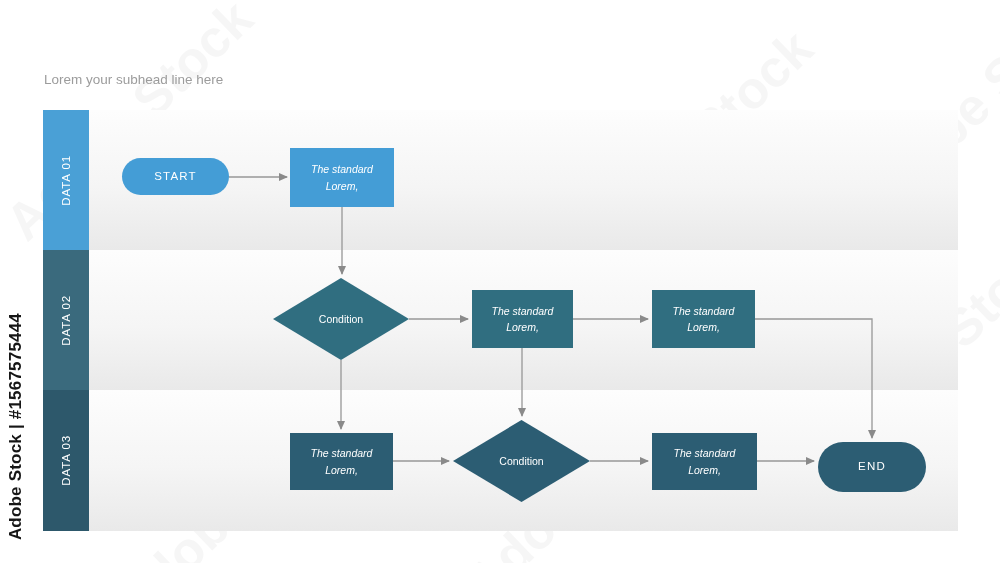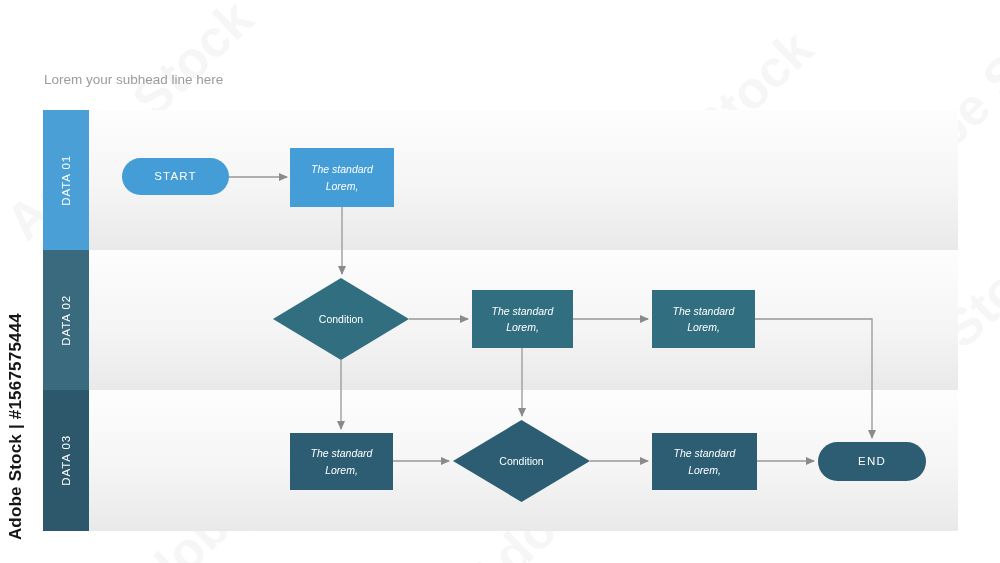--- a/index.html
+++ b/index.html
@@ -66,21 +66,21 @@
   .term .lbl{font-size:11.5px;letter-spacing:1.2px;}
 
   .n-start{left:122px;top:158px;width:107px;height:37px;}
   .n-p1{left:290px;top:148px;width:104px;height:59px;}
   .n-d1{left:273px;top:278px;width:136px;height:82px;}
   .n-p2{left:472px;top:290px;width:101px;height:58px;}
   .n-p3{left:652px;top:290px;width:103px;height:58px;}
   .n-p4{left:290px;top:433px;width:103px;height:57px;}
   .n-d2{left:453px;top:420px;width:137px;height:82px;}
   .n-p5{left:652px;top:433px;width:105px;height:57px;}
-  .n-end{left:818px;top:442px;width:108px;height:39px;}
+  .n-end{left:818px;top:442px;width:108px;height:50px;}
 
   
   .connectors{position:absolute;left:0;top:0;width:1000px;height:563px;pointer-events:none;}
   .connectors line,.connectors polyline{stroke:#979797;stroke-width:1.3;fill:none;}
 </style>
 </head>
 <body>
 
 <div class="canvas">
 

